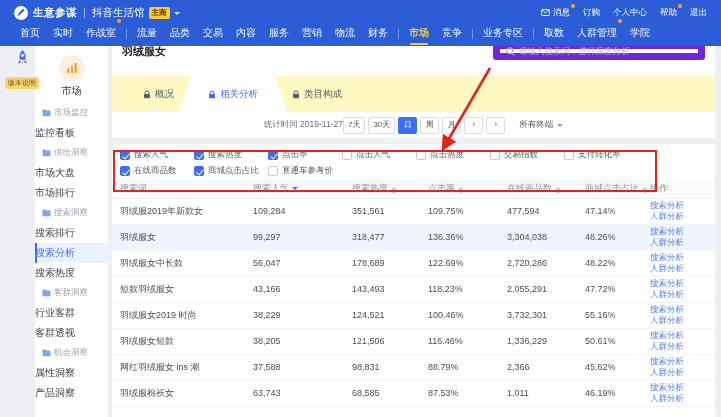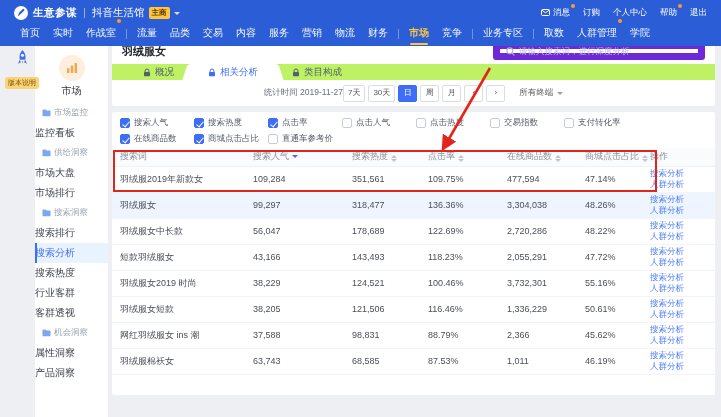--- a/index.html
+++ b/index.html
@@ -46,21 +46,21 @@
   .side-item.active { background:#e9f2ff; color:#3d6ef5; }
   .side-item.active::before { content:''; position:absolute; left:0; top:0; bottom:0; width:2px; background:#3d6ef5; }
   
   main { position:absolute; left:112px; top:36px; width:603px; z-index:2; }
   .card { background:#fff; border-radius:2px; }
   .c1-head { display:flex; align-items:center; justify-content:space-between; padding:6px 10px 4px; }
   .page-title { font-size:11px; color:#20242b; font-weight:bold; }
   .searchbox { display:flex; align-items:center; gap:4px; border:7px solid #6d28d9; border-radius:3px; height:18px; padding:0 6px; width:212px; background:#fff; }
   .searchbox input { border:none; outline:none; flex:1; font-size:8.5px; color:#333; font-family:inherit; background:transparent; }
   .searchbox input::placeholder { color:#b9bec9; }
-  .tabstrip { display:flex; background:#bef264; padding-left:14px; height:16px; align-items:stretch; }
+  .tabstrip { display:flex; background:#fef9c3; padding-left:14px; height:36px; align-items:stretch;margin-top:12px; }
   .tab { display:flex; align-items:center; gap:4px; padding:0 17px; font-size:9.5px; color:#55606e; cursor:pointer; position:relative; }
   .tab.active { background:#fff; color:#3d6ef5; }
   .tab.active::before { content:''; position:absolute; top:0; bottom:0; left:-6px; width:12px; background:#fff; transform:skewX(-18deg); border-radius:3px 0 0 0; }
   .tab.active::after  { content:''; position:absolute; top:0; bottom:0; right:-6px; width:12px; background:#fff; transform:skewX(18deg); border-radius:0 3px 0 0; }
   .tab > * { position:relative; z-index:1; }
   .statrow { display:flex; align-items:center; justify-content:center; height:26px; padding:0 10px; font-size:8.5px; color:#6a707a; }
   .date-controls { display:flex; align-items:center; }
   .date-btns { display:inline-flex; gap:3px; }
   .dbtn { height:17px; min-width:19px; padding:0 4px; border:1px solid #d9dde4; background:#fff; color:#555; font-size:8px; border-radius:2px; cursor:pointer; font-family:inherit; line-height:1; }
   .dbtn.active { background:#3d6ef5; border-color:#3d6ef5; color:#fff; }
@@ -334,20 +334,28 @@
       <div class="side-item active">
 
         <span class="side-label">搜索分析</span>
       </div>
 
       <div class="side-item">
 
         <span class="side-label">搜索热度</span>
       </div>
 
+      <div class="side-item group">
+        <span class="folder">
+          <svg width="9" height="8" viewBox="0 0 9 8">
+            <path d="M0.5 1.3 a0.8 0.8 0 0 1 0.8-0.8 h2.1 l1 1 h3.3 a0.8 0.8 0 0 1 0.8 0.8 v4.2 a0.8 0.8 0 0 1 -0.8 0.8 h-6.4 a0.8 0.8 0 0 1 -0.8-0.8 z" fill="#7aa7f0"></path>
+          </svg>
+        </span>
+        <span class="side-label">客群洞察</span>
+      </div>
 
       <div class="side-item">
 
         <span class="side-label">行业客群</span>
       </div>
 
       <div class="side-item">
 
         <span class="side-label">客群透视</span>
       </div>

